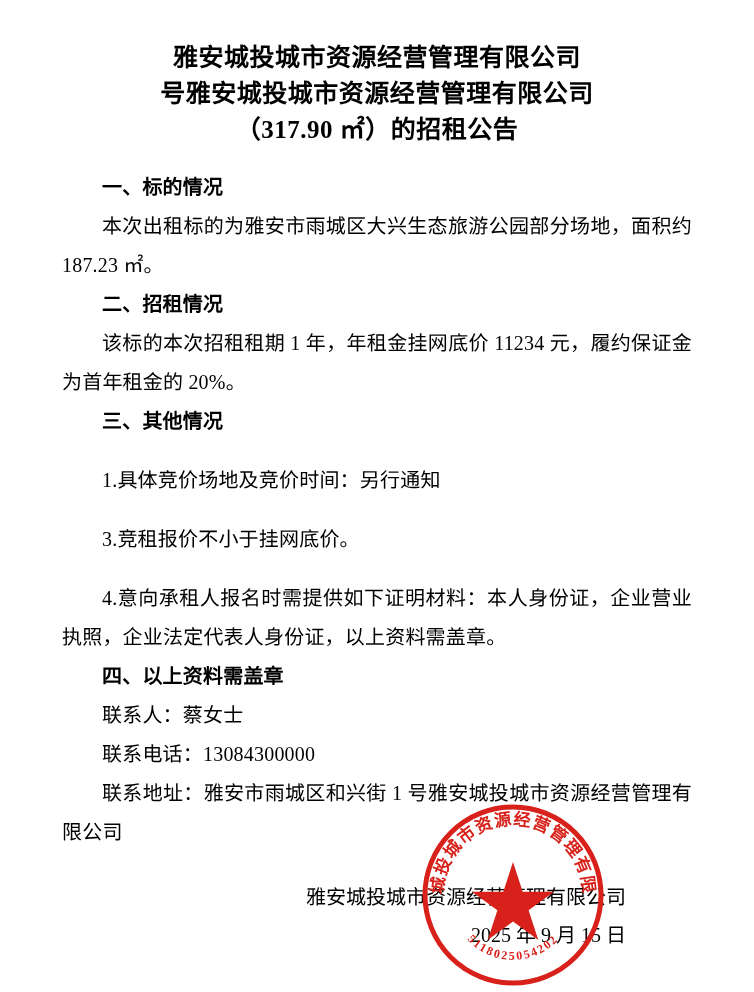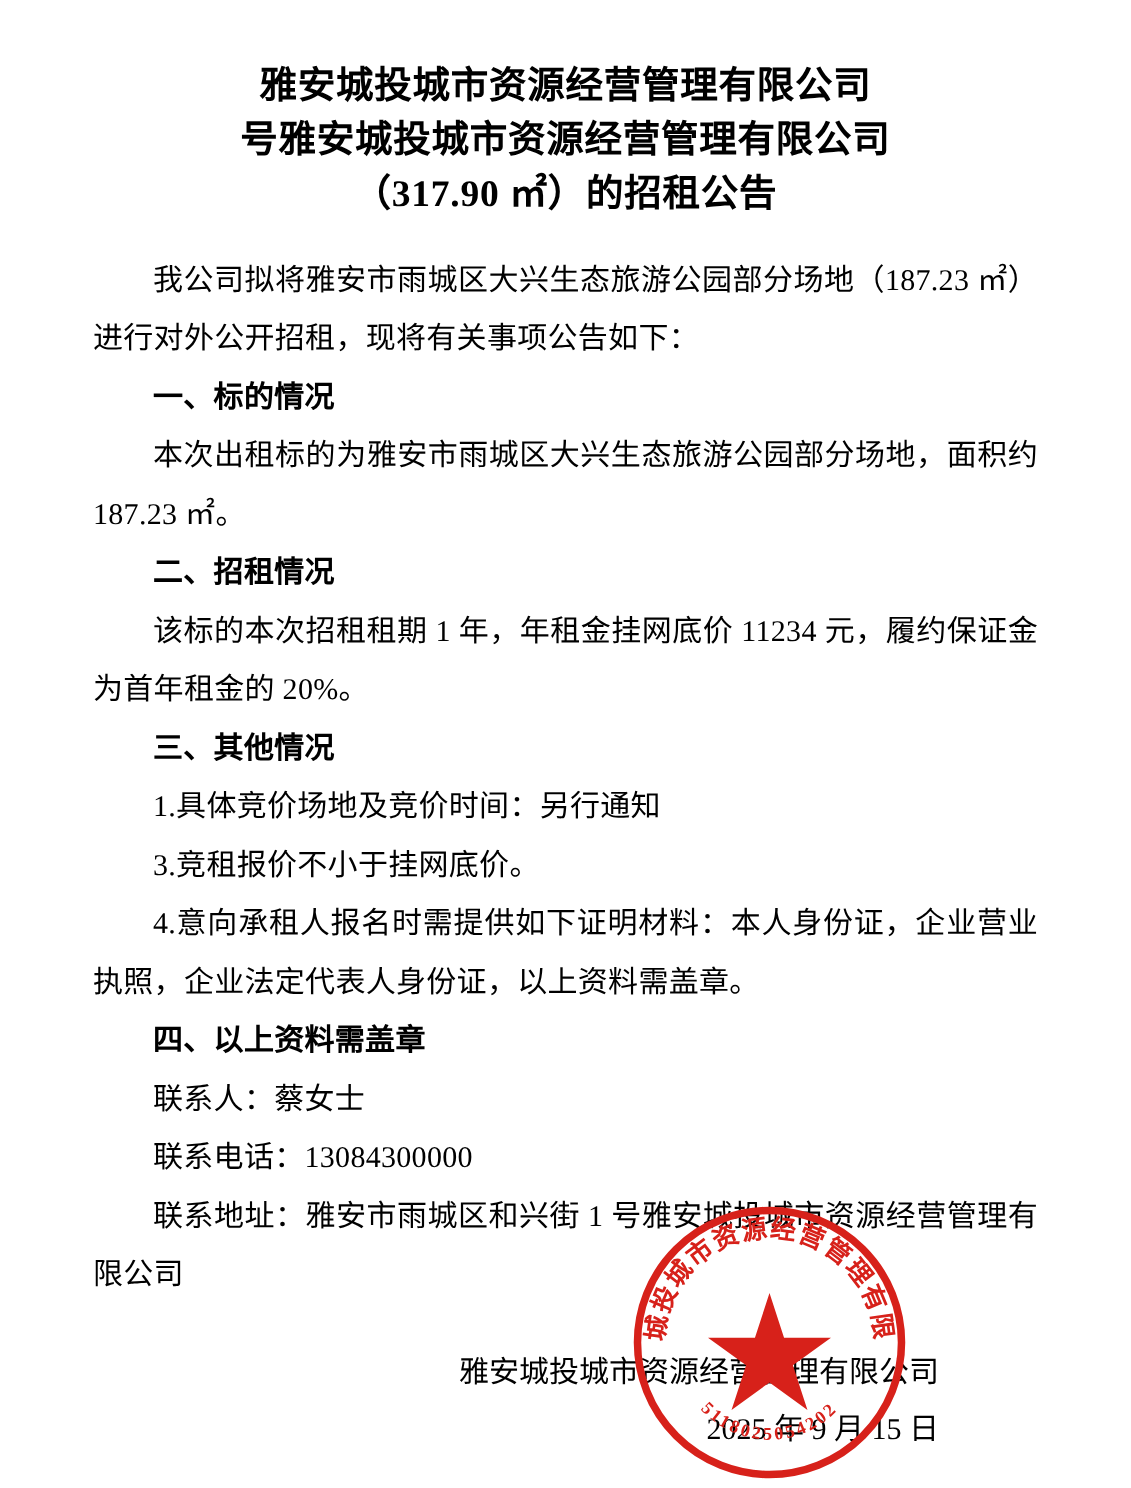--- a/index.html
+++ b/index.html
@@ -47,20 +47,21 @@
   }
   p.indent2 {
     text-indent: 40px;
   }
   p.heading {
     font-weight: bold;
     text-indent: 40px;
   }
   p.sub {
     text-indent: 40px;
+    margin-top: 20px;
   }
   p.contact {
     text-indent: 40px;
   }
   .sign-block {
     margin-top: 26px;
     text-align: right;
     padding-right: 66px;
   }
   .sign-line {
@@ -90,21 +91,20 @@
 
 <div class="page">
 
   <div class="title-block">
     <div class="title-line">雅安城投城市资源经营管理有限公司</div>
     <div class="title-line">号雅安城投城市资源经营管理有限公司</div>
     <div class="title-line">（317.90 ㎡）的招租公告</div>
   </div>
 
   <div class="body-block">
-    <p class="para indent2">我公司拟将雅安市雨城区大兴生态旅游公园部分场地（187.23 ㎡）进行对外公开招租，现将有关事项公告如下：</p>
     <p class="para heading">一、标的情况</p>
     <p class="para indent2">本次出租标的为雅安市雨城区大兴生态旅游公园部分场地，面积约 187.23 ㎡。</p>
     <p class="para heading">二、招租情况</p>
     <p class="para indent2">该标的本次招租租期 1 年，年租金挂网底价 11234 元，履约保证金为首年租金的 20%。</p>
     <p class="para heading">三、其他情况</p>
     <p class="para sub">1.具体竞价场地及竞价时间：另行通知</p>
     <p class="para sub">3.竞租报价不小于挂网底价。</p>
     <p class="para sub">4.意向承租人报名时需提供如下证明材料：本人身份证，企业营业执照，企业法定代表人身份证，以上资料需盖章。</p>
     <p class="para heading">四、以上资料需盖章</p>
     <p class="para contact">联系人：蔡女士</p>

